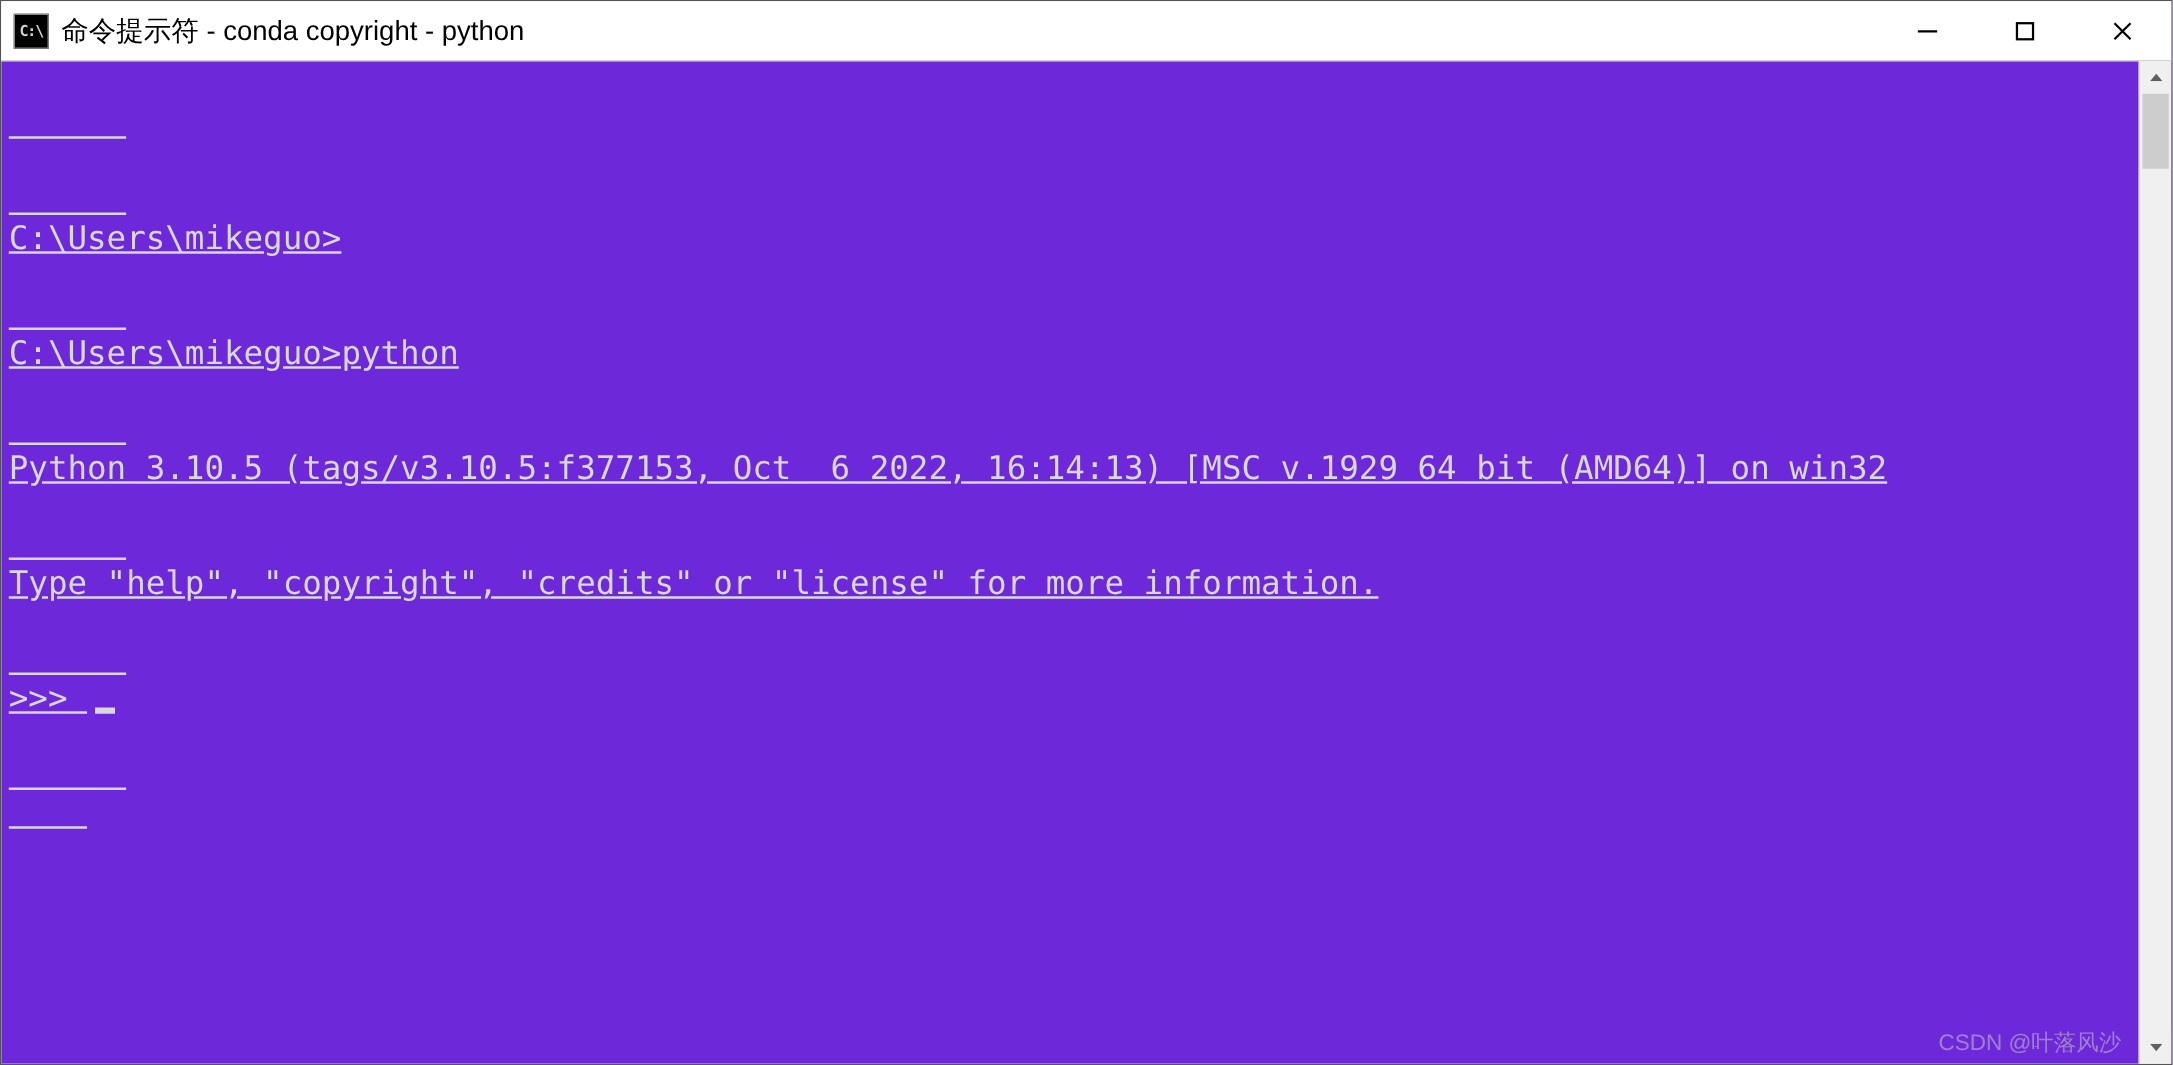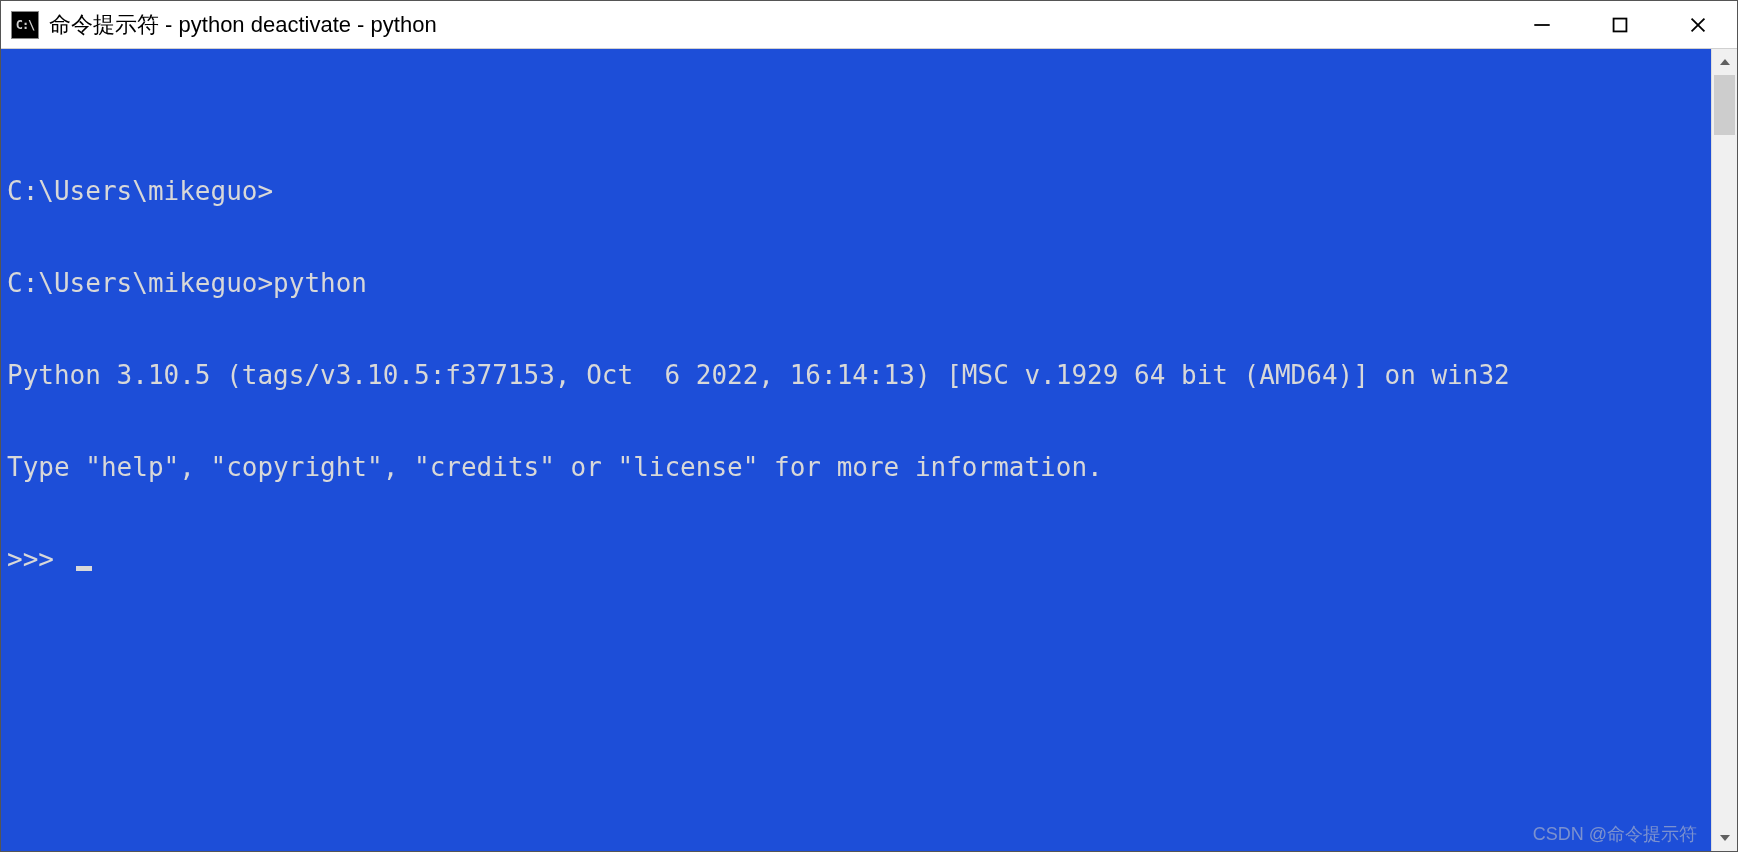--- a/index.html
+++ b/index.html
@@ -73,29 +73,30 @@
       width: 18px;
       height: 18px;
     }
     .body-row {
       flex: 1;
       display: flex;
       overflow: hidden;
     }
     .terminal {
       flex: 1;
-      background: #1d4ed8;
+      background: #6d28d9;
       color: #d8d8d8;
       font-family: "NSimSun", "SimSun", "Consolas", monospace;
       font-size: 26px;
       line-height: 1.18;
       padding: 4px 4px 4px 6px;
       white-space: pre;
       overflow: hidden;
       position: relative;
+      text-decoration: underline;
     }
     .term-line {
       white-space: pre;
     }
     .prompt-line {
       display: flex;
       align-items: flex-end;
     }
     .cursor {
       display: inline-block;
@@ -141,21 +142,21 @@
       font-family: "Microsoft YaHei", sans-serif;
       pointer-events: none;
     }
   </style>
 </head>
 <body>
 
 <div class="window">
   <div class="titlebar">
     <div class="titlebar-icon">C:\</div>
-    <div class="titlebar-text">命令提示符 - python  deactivate - python</div>
+    <div class="titlebar-text">命令提示符 - conda  copyright - python</div>
     <div class="win-controls">
       <div class="win-btn">
         <svg viewBox="0 0 14 14">
             <line x1="1" y1="7" x2="13" y2="7" stroke="currentColor" stroke-width="1.4"></line>
           </svg>
       </div>
       <div class="win-btn">
         <svg viewBox="0 0 14 14">
             <rect x="2" y="2" width="10" height="10" fill="none" stroke="currentColor" stroke-width="1.4"></rect>
           </svg>
@@ -172,21 +173,21 @@
   <div class="body-row">
     <div class="terminal">
       <div class="term-line"></div>
       <div class="term-line">C:\Users\mikeguo&gt;</div>
       <div class="term-line">C:\Users\mikeguo&gt;python</div>
       <div class="term-line">Python 3.10.5 (tags/v3.10.5:f377153, Oct  6 2022, 16:14:13) [MSC v.1929 64 bit (AMD64)] on win32</div>
       <div class="term-line">Type "help", "copyright", "credits" or "license" for more information.</div>
       <div class="term-line prompt-line">
         <span>&gt;&gt;&gt; </span><span class="cursor"></span>
       </div>
-      <div class="watermark">CSDN @命令提示符</div>
+      <div class="watermark">CSDN @叶落风沙</div>
     </div>
 
     <div class="scrollbar">
       <div class="scroll-btn up">
         <svg width="10" height="6" viewBox="0 0 10 6">
             <path d="M0 6 L5 0 L10 6 Z" fill="#606060"></path>
           </svg>
       </div>
       <div class="scroll-thumb"></div>
       <div class="scroll-btn down">

